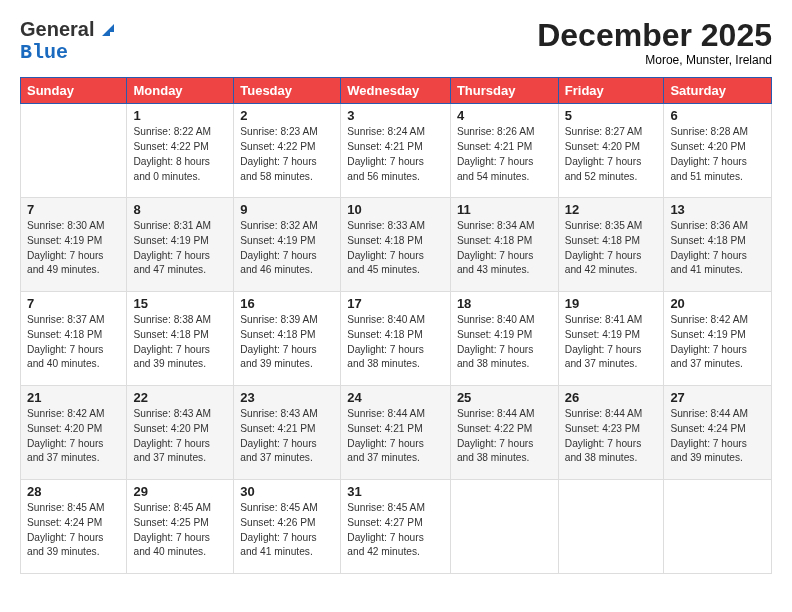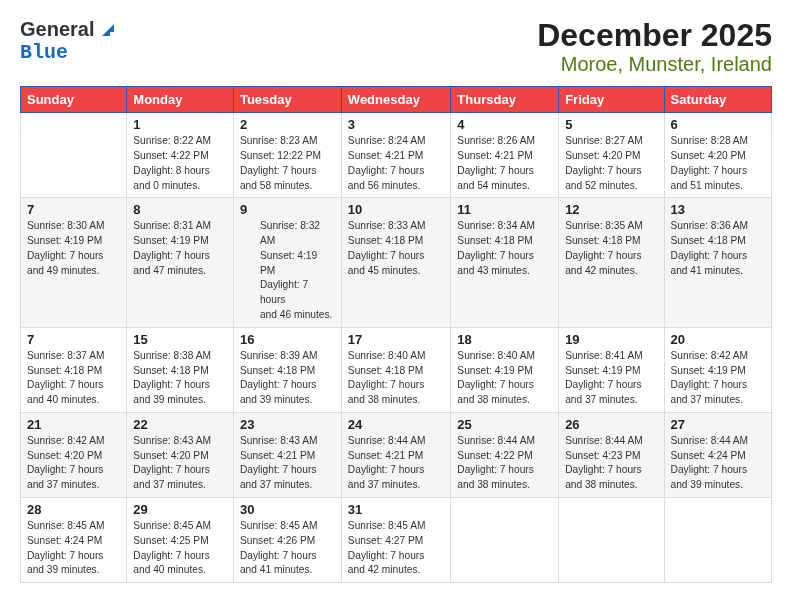--- a/index.html
+++ b/index.html
@@ -33,22 +33,22 @@
       text-align: right;
     }
     .month-title {
       font-size: 32px;
       font-weight: bold;
       color: #222;
       line-height: 1.1;
       text-align: right;
     }
     .location {
-      font-size: 20px;
-      color: #4d7c0f;
+      font-size: 12px;
+      color: #000000;
     }
     .calendar {
       width: 100%;
       border-collapse: collapse;
       flex: 1;
     }
     .calendar th {
       background-color: #ef4444;
       color: #fff;
       font-size: 13px;
@@ -130,21 +130,21 @@
           <td>
             <span class="day-num">1</span>
             <div class="day-info" style="white-space: pre-line;">Sunrise: 8:22 AM
 Sunset: 4:22 PM
 Daylight: 8 hours
 and 0 minutes.</div>
           </td>
           <td>
             <span class="day-num">2</span>
             <div class="day-info" style="white-space: pre-line;">Sunrise: 8:23 AM
-Sunset: 12:22 PM
+Sunset: 4:22 PM
 Daylight: 7 hours
 and 58 minutes.</div>
           </td>
           <td>
             <span class="day-num">3</span>
             <div class="day-info" style="white-space: pre-line;">Sunrise: 8:24 AM
 Sunset: 4:21 PM
 Daylight: 7 hours
 and 56 minutes.</div>
           </td>
@@ -180,21 +180,21 @@
           </td>
           <td>
             <span class="day-num">8</span>
             <div class="day-info" style="white-space: pre-line;">Sunrise: 8:31 AM
 Sunset: 4:19 PM
 Daylight: 7 hours
 and 47 minutes.</div>
           </td>
           <td>
             <span class="day-num">9</span>
-            <div class="day-info" style="white-space: pre-line; margin-left: 20px;">Sunrise: 8:32 AM
+            <div class="day-info" style="white-space: pre-line;">Sunrise: 8:32 AM
 Sunset: 4:19 PM
 Daylight: 7 hours
 and 46 minutes.</div>
           </td>
           <td>
             <span class="day-num">10</span>
             <div class="day-info" style="white-space: pre-line;">Sunrise: 8:33 AM
 Sunset: 4:18 PM
 Daylight: 7 hours
 and 45 minutes.</div>

